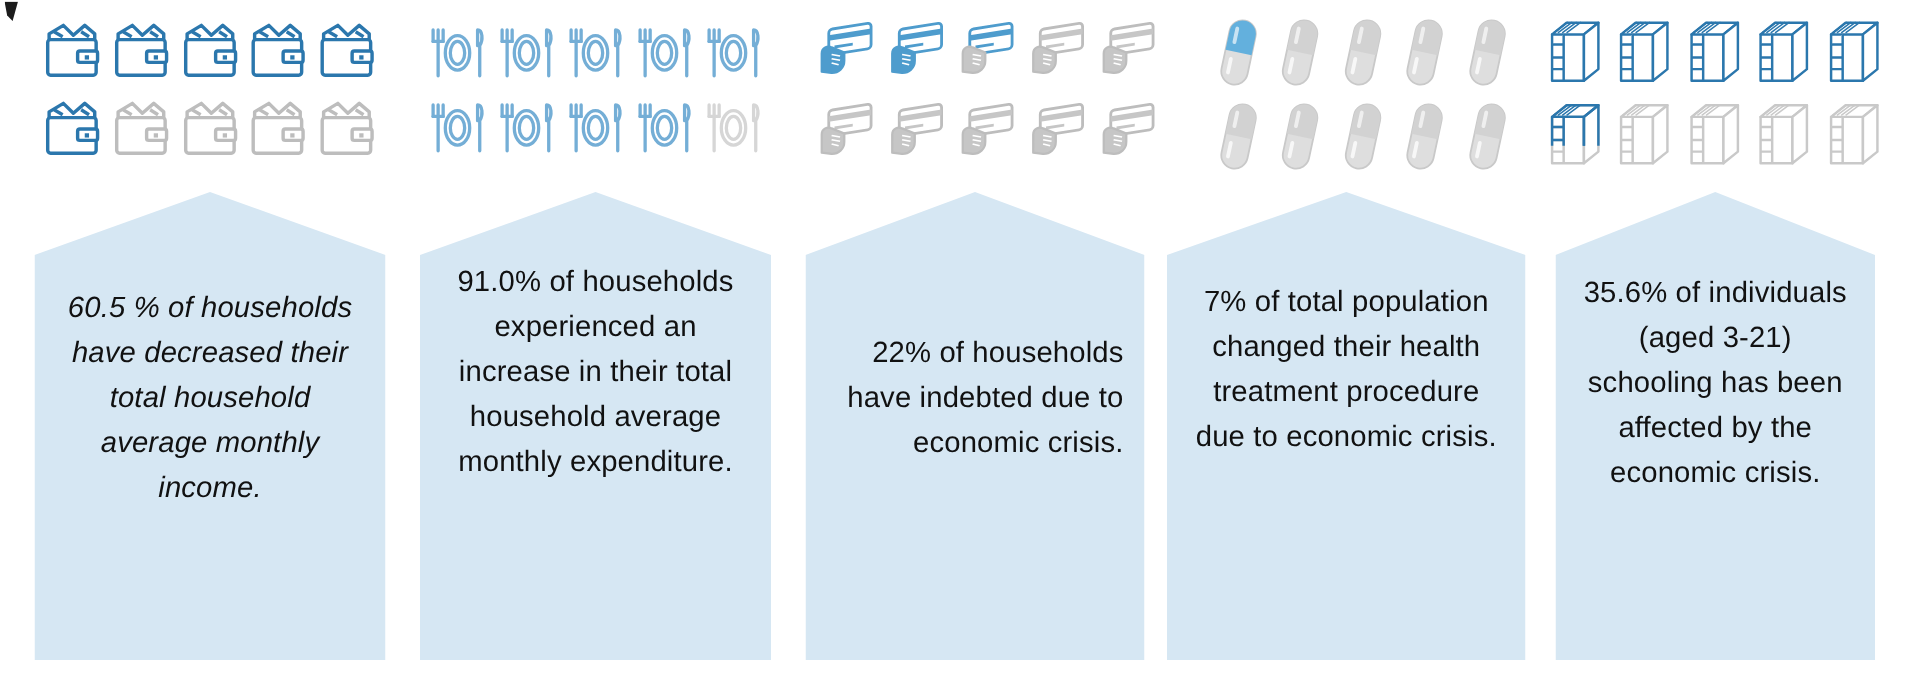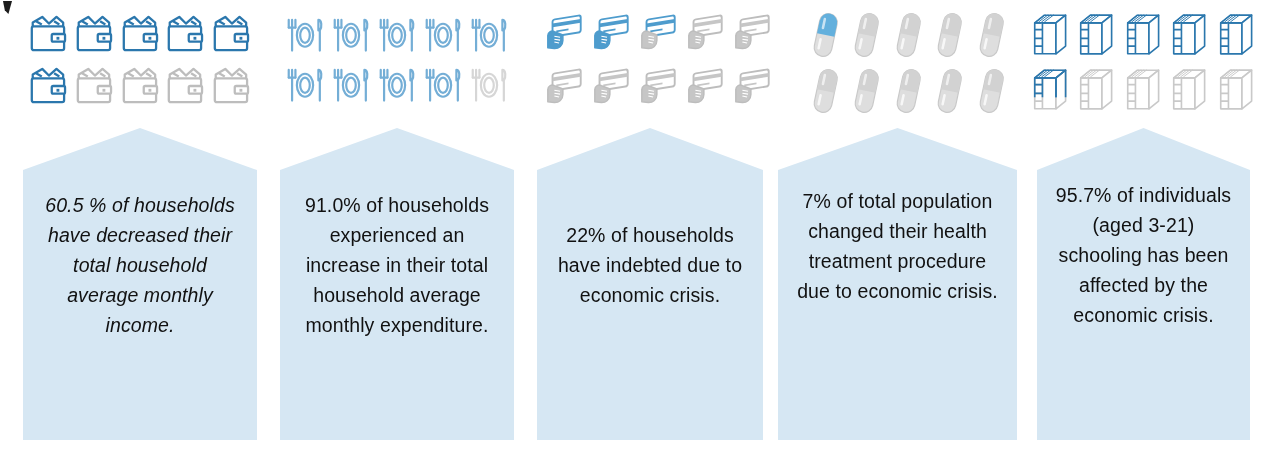--- a/index.html
+++ b/index.html
@@ -178,21 +178,21 @@
           </g>
           <rect x="30" y="24" width="3" height="3" fill="#bdbdbd"></rect>
         </svg>
       </div>
   </div>
 
   <div class="panel" style="left:280px;top:128px;width:234px;height:312px;">
     <svg class="arrow-shape" viewBox="0 0 234 312" preserveAspectRatio="none">
       <polygon points="0,42 117,0 234,42 234,312 0,312" fill="#d6e7f3"></polygon>
     </svg>
-    <div class="panel-text" style="top:62px;">91.0% of households experienced an increase in their total household average monthly expenditure.</div>
+    <div class="panel-text" style="top:45px;">91.0% of households experienced an increase in their total household average monthly expenditure.</div>
   </div>
 
   <div class="icon-group" style="left:283px;top:12px;width:228px;height:96px;
               grid-template-columns:repeat(5,1fr);grid-template-rows:repeat(2,1fr);
               column-gap:2px;row-gap:3px;">
     <div class="icon-cell">
         <svg viewBox="0 0 46 42">
           <g fill="none" stroke="#74aed6" stroke-width="2.3" stroke-linecap="round" stroke-linejoin="round">
             <path d="M6 5 L6 13 M9.5 5 L9.5 13 M13 5 L13 13 M9.5 13 L9.5 37"></path>
             <path d="M6 13 L13 13"></path>
@@ -300,21 +300,21 @@
             <path d="M37 5 C40.5 5 41 12 38.5 16 L38.5 37 M37 5 L37 16 L38.5 16"></path>
           </g>
         </svg>
       </div>
   </div>
 
   <div class="panel" style="left:537px;top:128px;width:226px;height:312px;">
     <svg class="arrow-shape" viewBox="0 0 226 312" preserveAspectRatio="none">
       <polygon points="0,42 113,0 226,42 226,312 0,312" fill="#d6e7f3"></polygon>
     </svg>
-    <div class="panel-text" style="top:92px;">22% of households have indebted due to economic crisis.</div>
+    <div class="panel-text" style="top:92px;text-align:right;">22% of households have indebted due to economic crisis.</div>
   </div>
 
   <div class="icon-group" style="left:545px;top:8px;width:235px;height:108px;
               grid-template-columns:repeat(5,1fr);grid-template-rows:repeat(2,1fr);
               column-gap:0px;row-gap:0px;">
     <div class="icon-cell">
         <svg viewBox="0 0 50 54">
           <g transform="skewY(-9)">
             <rect x="8" y="12" width="30" height="18" rx="2.5" fill="#ffffff" stroke="#4e9ccd" stroke-width="2"></rect>
             <rect x="8" y="16" width="30" height="4" fill="#4e9ccd"></rect>
@@ -534,21 +534,21 @@
             <rect x="14.5" y="30" width="2.6" height="12" rx="1.3" fill="#ffffff" opacity=".75"></rect>
           </g>
         </svg>
       </div>
   </div>
 
   <div class="panel" style="left:1037px;top:128px;width:213px;height:312px;">
     <svg class="arrow-shape" viewBox="0 0 213 312" preserveAspectRatio="none">
       <polygon points="0,42 106.5,0 213,42 213,312 0,312" fill="#d6e7f3"></polygon>
     </svg>
-    <div class="panel-text" style="top:52px;">95.7% of individuals (aged 3-21) schooling has been affected by the economic crisis.</div>
+    <div class="panel-text" style="top:52px;">35.6% of individuals (aged 3-21) schooling has been affected by the economic crisis.</div>
   </div>
 
   <div class="icon-group" style="left:1027px;top:8px;width:230px;height:108px;
               grid-template-columns:repeat(5,1fr);grid-template-rows:repeat(2,1fr);
               column-gap:2px;row-gap:2px;">
     <div class="icon-cell">
         <svg viewBox="0 0 46 52">
           <g fill="#ffffff" stroke="#2b77ad" stroke-width="1.7" stroke-linejoin="round">
             <path d="M8 14 L8 46 L30 46 L30 14 Z"></path>
             <path d="M8 14 L18 6 L40 6 L30 14 Z"></path>

